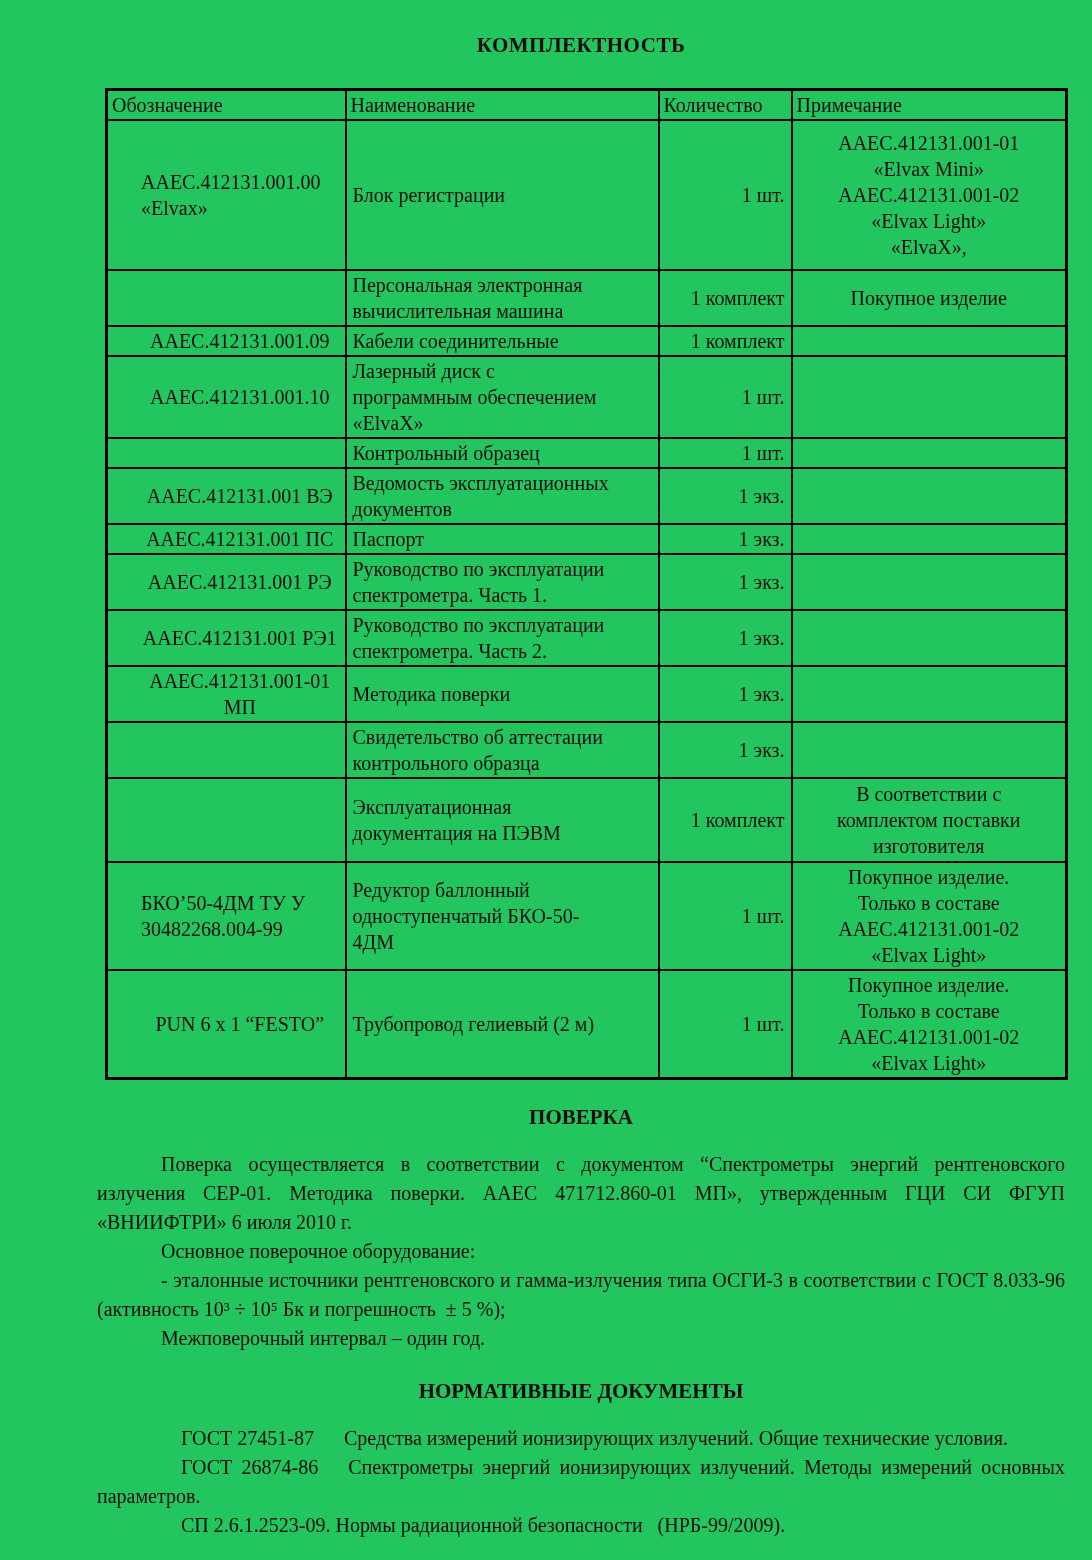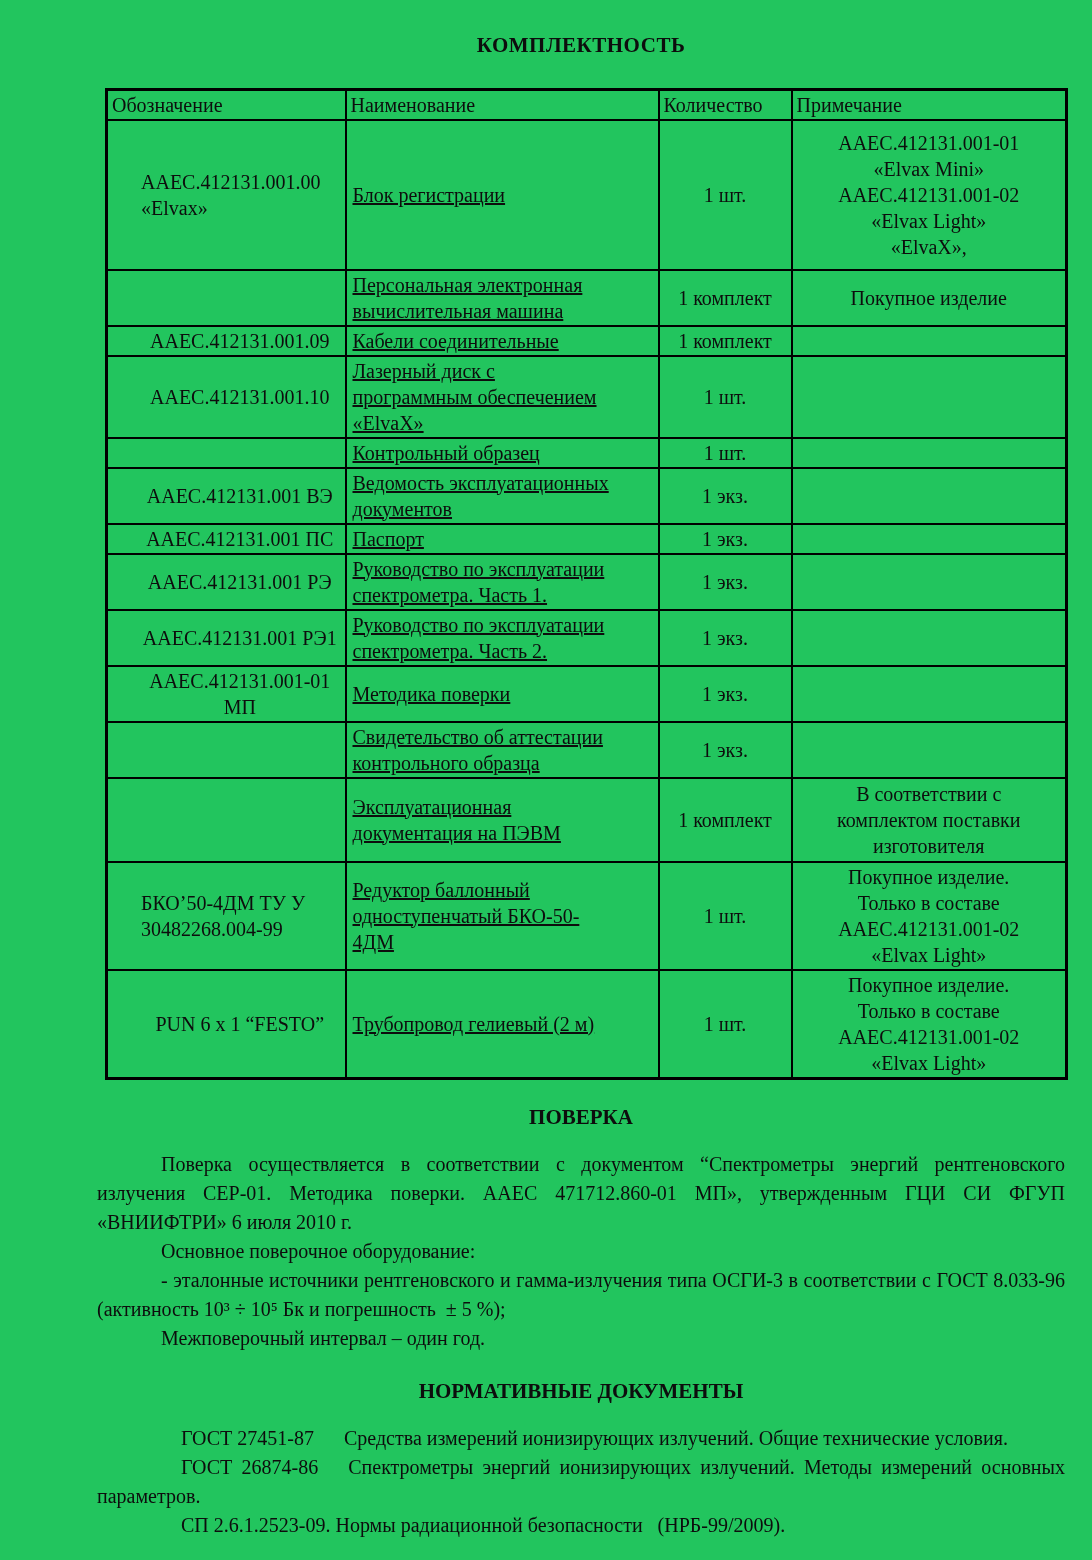--- a/index.html
+++ b/index.html
@@ -26,22 +26,22 @@
   table.compl col.c3{width:133px;}
   table.compl col.c4{width:275px;}
   table.compl th, table.compl td{
     border:2px solid #000;font-size:20px;font-weight:normal;
     padding:1px 6px;vertical-align:middle;line-height:26px;
     white-space:pre-line;overflow:hidden;
   }
   table.compl thead tr{height:30px;}
   table.compl th{text-align:left;padding:0 4px;}
   table.compl td:nth-child(1){text-align:center;padding-left:33px;}
-  table.compl td:nth-child(2){text-align:left;text-decoration:underline;}
-  table.compl td:nth-child(3){text-align:center;}
+  table.compl td:nth-child(2){text-align:left;}
+  table.compl td:nth-child(3){text-align:right;}
   table.compl td:nth-child(4){text-align:center;}
   table.compl td.al{text-align:left;}
   tbody tr:nth-child(1){height:150px;}
   tbody tr:nth-child(2){height:56px;}
   tbody tr:nth-child(3){height:28px;}
   tbody tr:nth-child(4){height:80px;}
   tbody tr:nth-child(5){height:28px;}
   tbody tr:nth-child(6){height:56px;}
   tbody tr:nth-child(7){height:28px;}
   tbody tr:nth-child(8){height:56px;}

